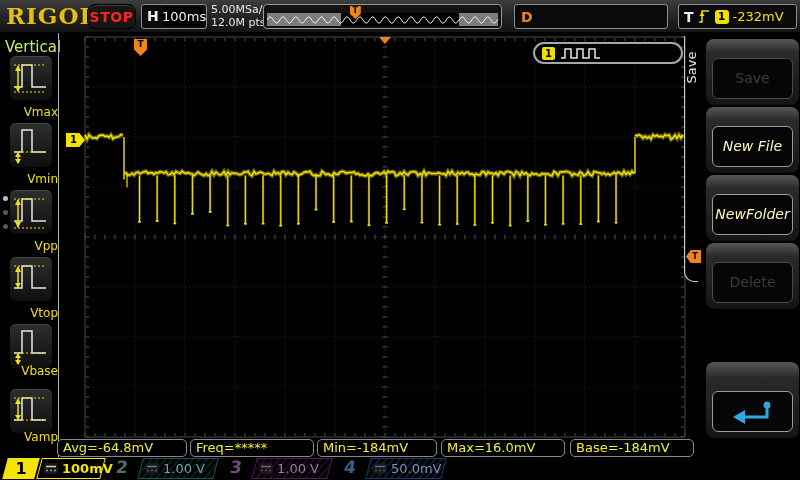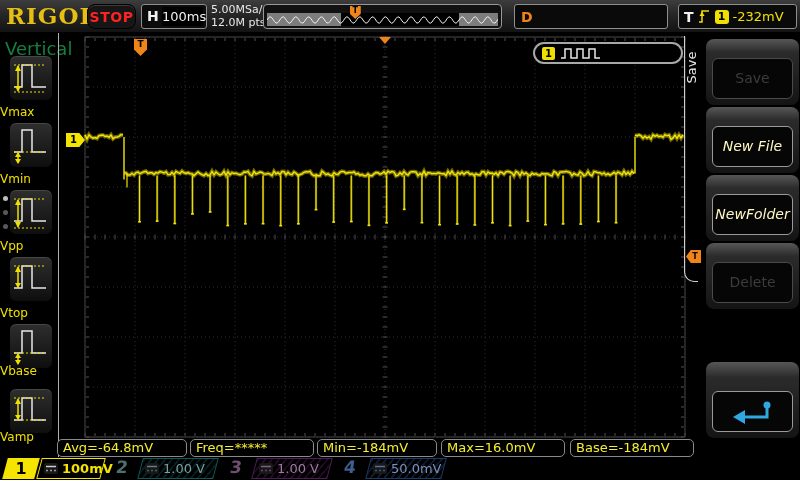--- a/index.html
+++ b/index.html
@@ -39,25 +39,25 @@
           background:#0a0a0a; border:1px solid #8f8f8f; border-radius:3px;
           display:flex; align-items:center; gap:4px; padding:0 5px; }
   .tbox .tl { color:#f0f0f0; font-weight:bold; font-size:14px; }
   .tbadge { width:14px; height:14px; background:#f0e000; border-radius:3px; color:#000;
             font-size:11px; font-weight:bold; text-align:center; line-height:14px; }
   .tbox .tv { color:#f0e000; font-size:13px; }
 
   
   .leftmenu { position:absolute; left:0; top:33px; width:58px; height:424px; background:#000; }
   .leftsep { position:absolute; left:58px; top:33px; width:1px; height:424px; background:#b0b0b0; }
-  .lm-title { position:absolute; left:5px; top:5px; color:#15803d; font-size:18px; }
+  .lm-title { position:absolute; left:5px; top:5px; color:#bef264; font-size:15px; }
   .mitem { position:absolute; left:9px; width:44px; height:46px;
            background:linear-gradient(180deg,#2e2e2e,#0e0e0e);
            border:1px solid #000; border-radius:7px; box-shadow:inset 0 1px 0 #474747; }
-  .mlabel { position:absolute; left:0; width:58px; text-align:left; color:#f0e000; font-size:12px; }
+  .mlabel { position:absolute; left:0; width:58px; text-align:right; color:#f0e000; font-size:12px; }
   .pagedot { position:absolute; left:3px; width:5px; height:5px; border-radius:50%; }
 
   
   #scope-svg { position:absolute; left:0; top:0; }
   .trigflag { position:absolute; left:134px; top:39px; width:13px; height:17px; background:#f08418;
               clip-path:polygon(0 0,100% 0,100% 62%,50% 100%,0 62%);
               color:#000; font-size:9px; font-weight:bold; text-align:center; line-height:11px; }
   .trigtri { position:absolute; left:379px; top:37px; width:0; height:0;
              border-left:6px solid transparent; border-right:6px solid transparent;
              border-top:7px solid #f08418; }

